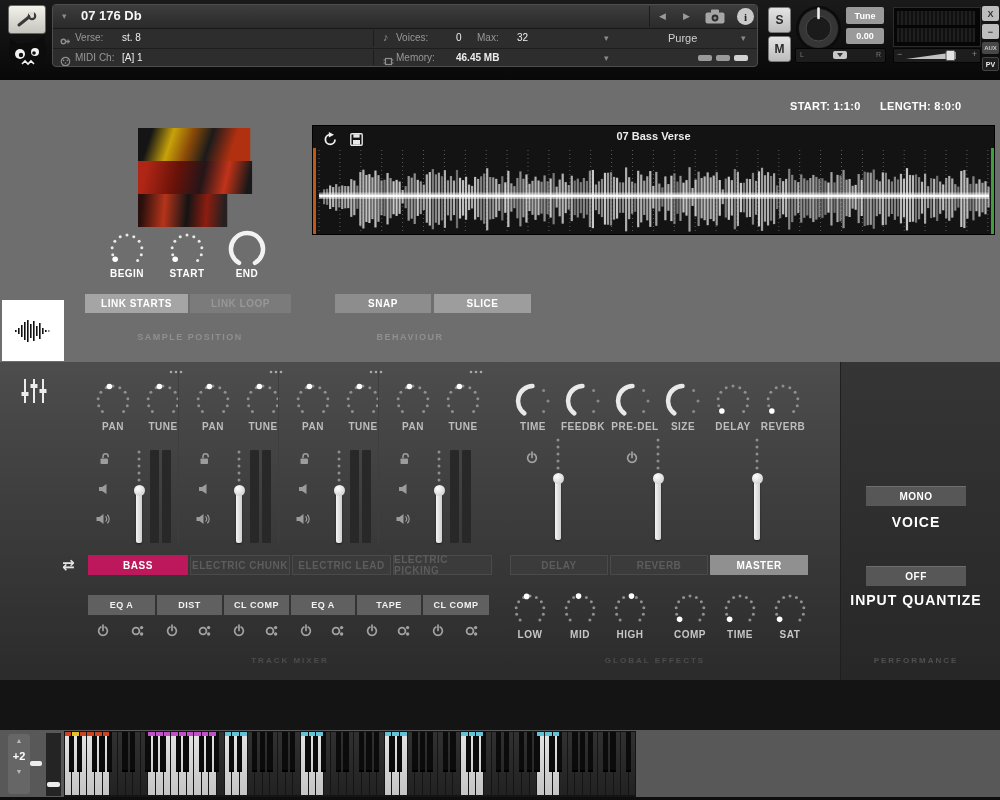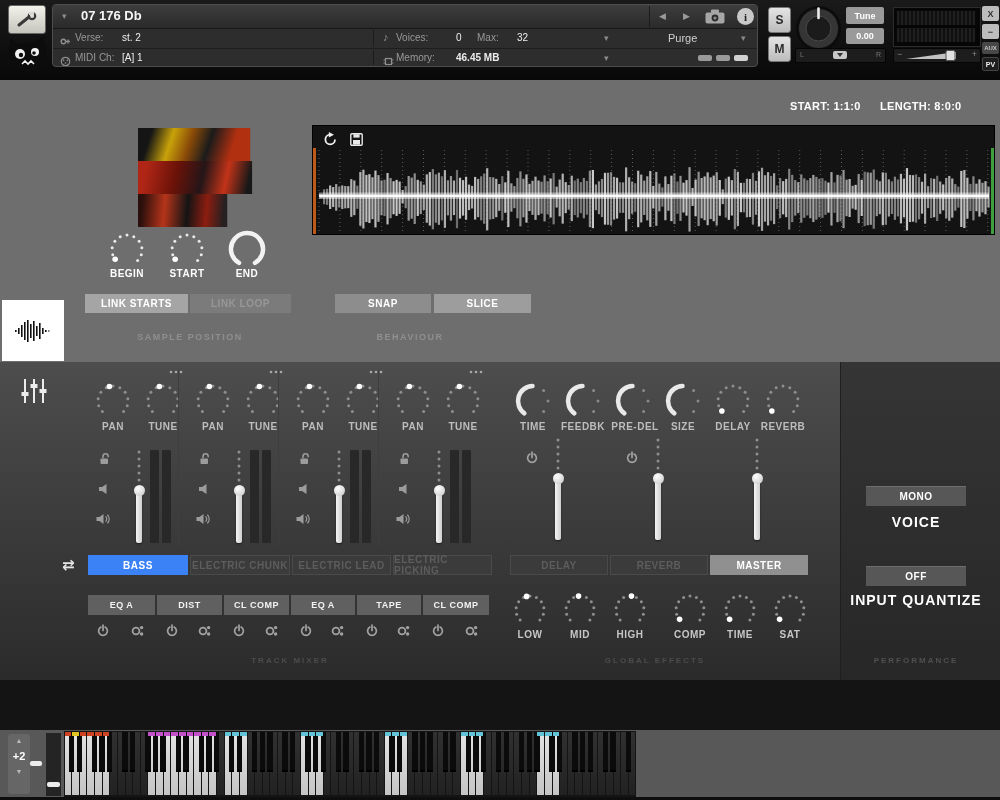--- a/index.html
+++ b/index.html
@@ -103,21 +103,21 @@
       <span class="abs btn" style="left:684px;top:3px;width:17px;height:17px;border-radius:50%;background:#c9c9c9;color:#222;font-size:11px;font-family:'Liberation Serif','DejaVu Serif',serif">i</span>
     </div>
     <div class="hrow" id="hrow2">
       <span class="abs" style="left:7px;top:4px">
         <svg width="11" height="11">
             <circle cx="3.4" cy="5.5" r="2.2" fill="none" stroke="#8e8e8e" stroke-width="1.4"></circle>
             <path d="M5.6,5.5 H10 M8,3.4 V7.6" stroke="#8e8e8e" stroke-width="1.3"></path>
           </svg>
       </span>
       <span class="hlbl" style="left:22px">Verse:</span>
-      <span class="hval" style="left:69px">st. 2</span>
+      <span class="hval" style="left:69px">st. 8</span>
       <span class="hcaret" style="left:551px">▾</span>
       <span class="vdiv" style="left:320px"></span>
       <span class="abs" style="left:330px;top:2px;color:#8e8e8e;font-size:11px">♪</span>
       <span class="hlbl" style="left:343px">Voices:</span>
       <span class="hval" style="left:403px">0</span>
       <span class="hlbl" style="left:424px">Max:</span>
       <span class="hval" style="left:464px">32</span>
       <span class="abs" style="left:615px;top:3px;color:#d0d0d0;font-size:11px">Purge</span>
       <span class="hcaret" style="left:688px">▾</span>
     </div>
@@ -198,20 +198,21 @@
 <div class="readout" style="left:790px">START: 1:1:0</div>
 <div class="readout" style="left:880px">LENGTH: 8:0:0</div>
 
 <div class="abs" id="logo">
   <span class="logo-line" style="transform:scaleX(1.22);background:linear-gradient(105deg,#151515 12%,#c8a20a 30%,#8a4a08 46%,#1b1b1b 62%,#b03010 82%)">MOD</span>
   <span class="logo-line" style="transform:scaleX(1.24);background:linear-gradient(100deg,#b02616 8%,#6a1208 34%,#241518 56%,#c23318 76%,#181818 95%)">ERN</span>
   <span class="logo-line" style="transform:scaleX(0.97);background:linear-gradient(95deg,#2a0f0c 5%,#b5341a 30%,#141414 55%,#8c1d10 76%,#262020 95%)">ROCK</span>
 </div>
 
 <div class="abs" id="wave-panel">
+  <div id="wave-title">07 Bass Verse</div>
   <span class="abs" style="left:10px;top:6px">
     <svg width="15" height="15">
         <path d="M12,7.5 A4.8,4.8 0 1 1 7.2,2.7" stroke="#f0f0f0" stroke-width="1.8" fill="none"></path>
         <polygon points="5.8,0 11,2.7 5.8,5.4" fill="#f0f0f0"></polygon>
       </svg>
   </span>
   <span class="abs" style="left:37px;top:6px">
     <svg width="13" height="13">
         <rect x="0.8" y="0.8" width="11.4" height="11.4" rx="1" fill="none" stroke="#e8e8e8" stroke-width="1.4"></rect>
         <rect x="3.4" y="1.2" width="6.2" height="3.4" fill="#e8e8e8"></rect>
@@ -513,21 +514,21 @@
       </g>
     <g fill="#ececec">
         <rect x="1.5" y="15" width="7" height="4"></rect>
         <rect x="10.5" y="7" width="7" height="4"></rect>
         <rect x="19.5" y="12" width="7" height="4"></rect>
       </g>
   </svg>
 </div>
 
 <div class="abs" style="left:62px;top:556px;color:#e5e5e5;font-size:15px;font-weight:bold">⇄</div>
-<div class="abs btn trackbtn" style="left:88px;width:100px;top:555px;background:#3b82f6;color:#fff">BASS</div>
+<div class="abs btn trackbtn" style="left:88px;width:100px;top:555px;background:#be185d;color:#fff">BASS</div>
 <div class="abs btn trackbtn inactive" style="left:190px;width:100px;top:555px">ELECTRIC CHUNK</div>
 <div class="abs btn trackbtn inactive" style="left:292px;width:99px;top:555px">ELECTRIC LEAD</div>
 <div class="abs btn trackbtn inactive" style="left:393px;width:99px;top:555px">ELECTRIC PICKING</div>
 
 <div class="abs btn fxslot" style="left:88px;width:67px">EQ A</div>
 <div class="abs btn fxslot" style="left:157px;width:65px">DIST</div>
 <div class="abs btn fxslot" style="left:224px;width:65px">CL COMP</div>
 <div class="abs btn fxslot" style="left:291px;width:64px">EQ A</div>
 <div class="abs btn fxslot" style="left:357px;width:64px">TAPE</div>
 <div class="abs btn fxslot" style="left:423px;width:66px">CL COMP</div>

